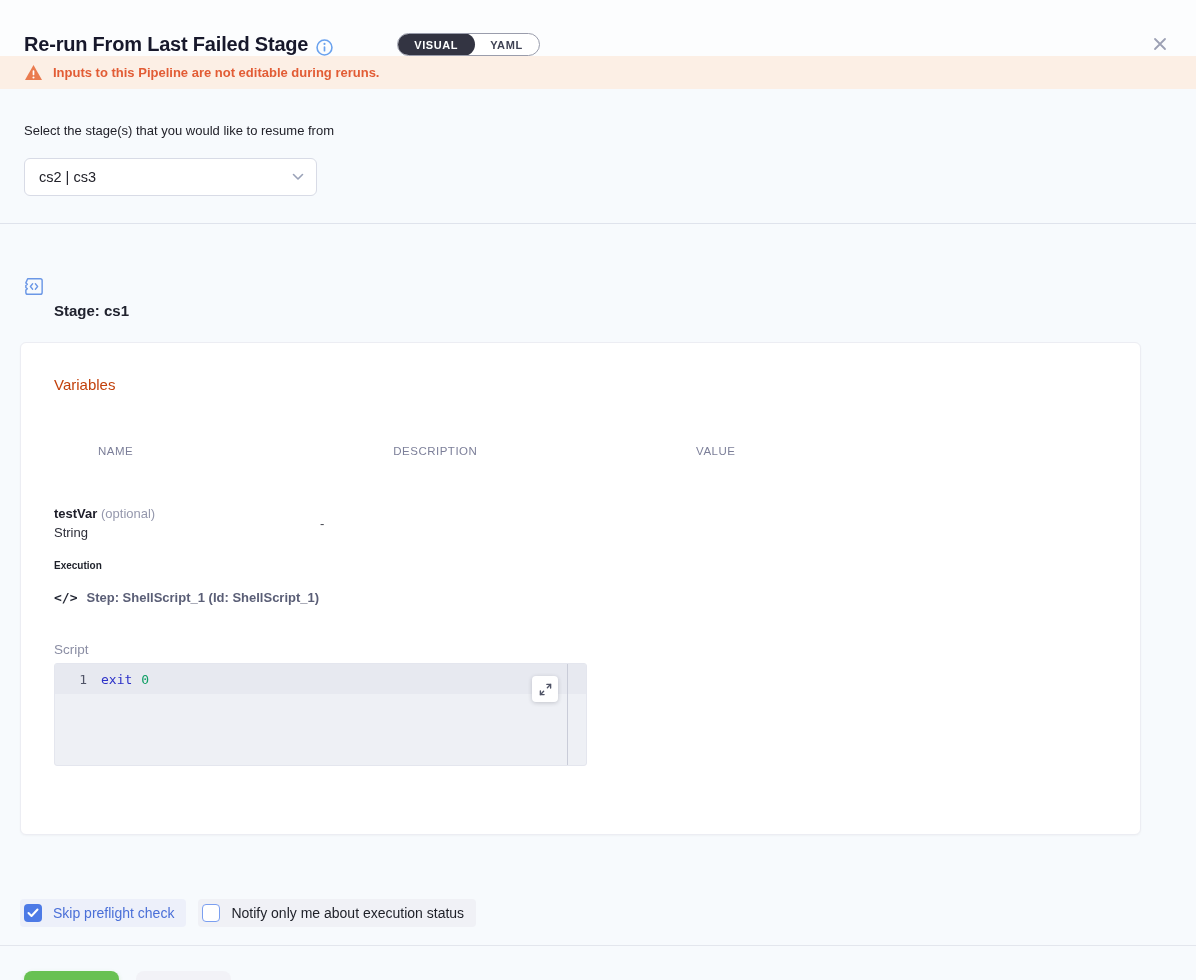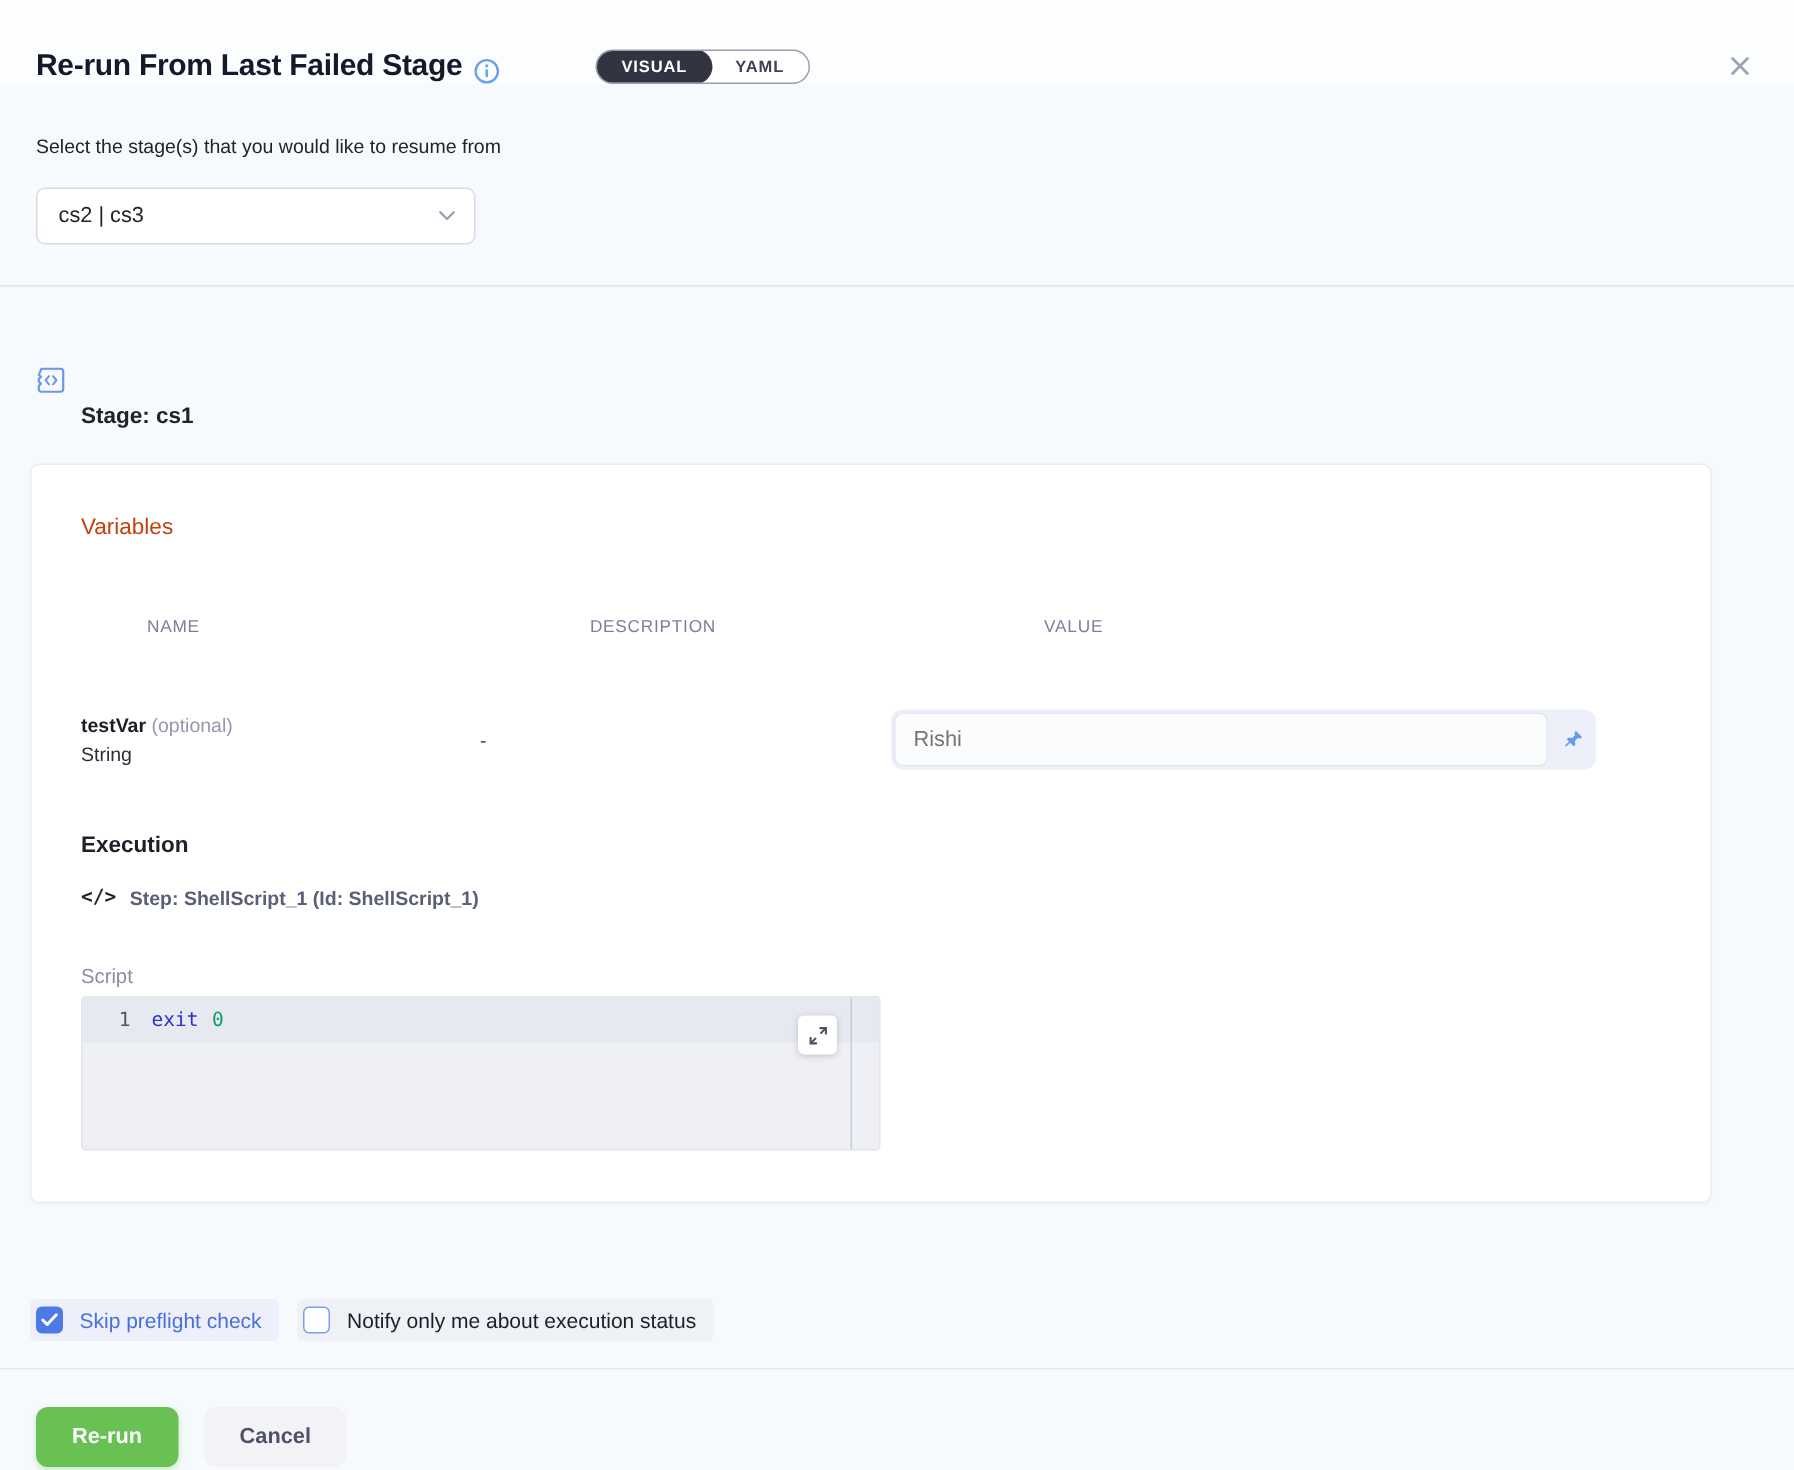--- a/index.html
+++ b/index.html
@@ -105,21 +105,21 @@
     background: #fbfcfe; border: 1px solid #e4e6ef; border-radius: 6px;
     font-family: "Liberation Sans", sans-serif;
     font-size: 14.5px; color: #9fa3b8; padding: 0 12px;
     outline: none;
   }
   .pin-btn {
     width: 30px; height: 40px; display: flex; align-items: center; justify-content: center;
     cursor: pointer;
   }
 
-  .exec-heading { margin-top: 42px; font-size: 15px; font-weight: bold; color: #1d2029; }
+  .exec-heading { margin-top: 20px; font-size: 10px; font-weight: bold; color: #1d2029; }
   .step-row { margin-top: 19px; display: flex; align-items: center; gap: 9px; }
   .step-icon { font-family: "DejaVu Sans Mono", monospace; font-size: 13px; font-weight: bold; color: #1f2330; }
   .step-text { font-size: 13px; font-weight: bold; color: #5a5e76; text-align: center; }
 
   .script-label { margin-top: 37px; font-size: 13.5px; color: #8b8ea4; }
   .code-editor {
     position: relative;
     margin-top: 6px;
     width: 533px; height: 103px;
     background: #eef0f5; border: 1px solid #e4e6ee; border-radius: 3px;
@@ -199,20 +199,30 @@
       <div class="mode-seg active">VISUAL</div>
       <div class="mode-seg inactive">YAML</div>
     </div>
     <span class="close-btn">
       <svg width="16" height="16" viewBox="0 0 16 16">
         <path d="M3 3 L13 13 M13 3 L3 13" stroke="#9ca0b4" stroke-width="1.8" stroke-linecap="round"></path>
       </svg>
     </span>
   </div>
 
+  <div class="banner">
+    <span style="display:flex;">
+      <svg width="19" height="17" viewBox="0 0 20 18">
+        <path d="M10 1 L19 17 L1 17 Z" fill="#ea7b4f"></path>
+        <rect x="9.1" y="6.5" width="1.8" height="5.5" rx="0.9" fill="#ffffff"></rect>
+        <circle cx="10" cy="14.3" r="1.1" fill="#ffffff"></circle>
+      </svg>
+    </span>
+    <span class="banner-text">Inputs to this Pipeline are not editable during reruns.</span>
+  </div>
 
   <div class="select-section">
     <div class="select-label">Select the stage(s) that you would like to resume from</div>
     <div class="stage-dropdown">
       <span class="stage-dropdown-value">cs2 | cs3</span>
       <span style="display:flex;">
         <svg width="12" height="8" viewBox="0 0 12 8">
           <path d="M1.5 1.5 L6 6 L10.5 1.5" fill="none" stroke="#9aa2b8" stroke-width="1.6" stroke-linecap="round" stroke-linejoin="round"></path>
         </svg>
       </span>
@@ -243,30 +253,20 @@
 
       <div class="var-row">
         <div class="col-name">
           <div class="var-name-line">
             <span class="var-name">testVar</span>
             <span class="var-optional">(optional)</span>
           </div>
           <div class="var-type">String</div>
         </div>
         <div class="col-desc var-desc">-</div>
-        <div class="col-value">
-          <div class="value-wrap">
-            <input class="value-input" type="text" disabled="" placeholder="Rishi" style="">
-            <span class="pin-btn">
-              <svg width="16" height="16" viewBox="0 0 24 24">
-                <path d="M14.5 3.5 L20.5 9.5 L19 11 L16.2 10.6 L13.4 13.4 L13.8 17.2 L12.2 18.8 L8.6 15.2 L4.5 19.3 L3.4 18.2 L7.5 14.1 L5.2 11.8 L6.8 10.2 L10.6 10.6 L13.4 7.8 L13 5 Z" fill="#689ae8"></path>
-              </svg>
-            </span>
-          </div>
-        </div>
       </div>
     </div>
 
     <div class="exec-heading">Execution</div>
 
     <div class="step-row">
       <span class="step-icon">&lt;/&gt;</span>
       <span class="step-text">Step: ShellScript_1 (Id: ShellScript_1)</span>
     </div>
 

